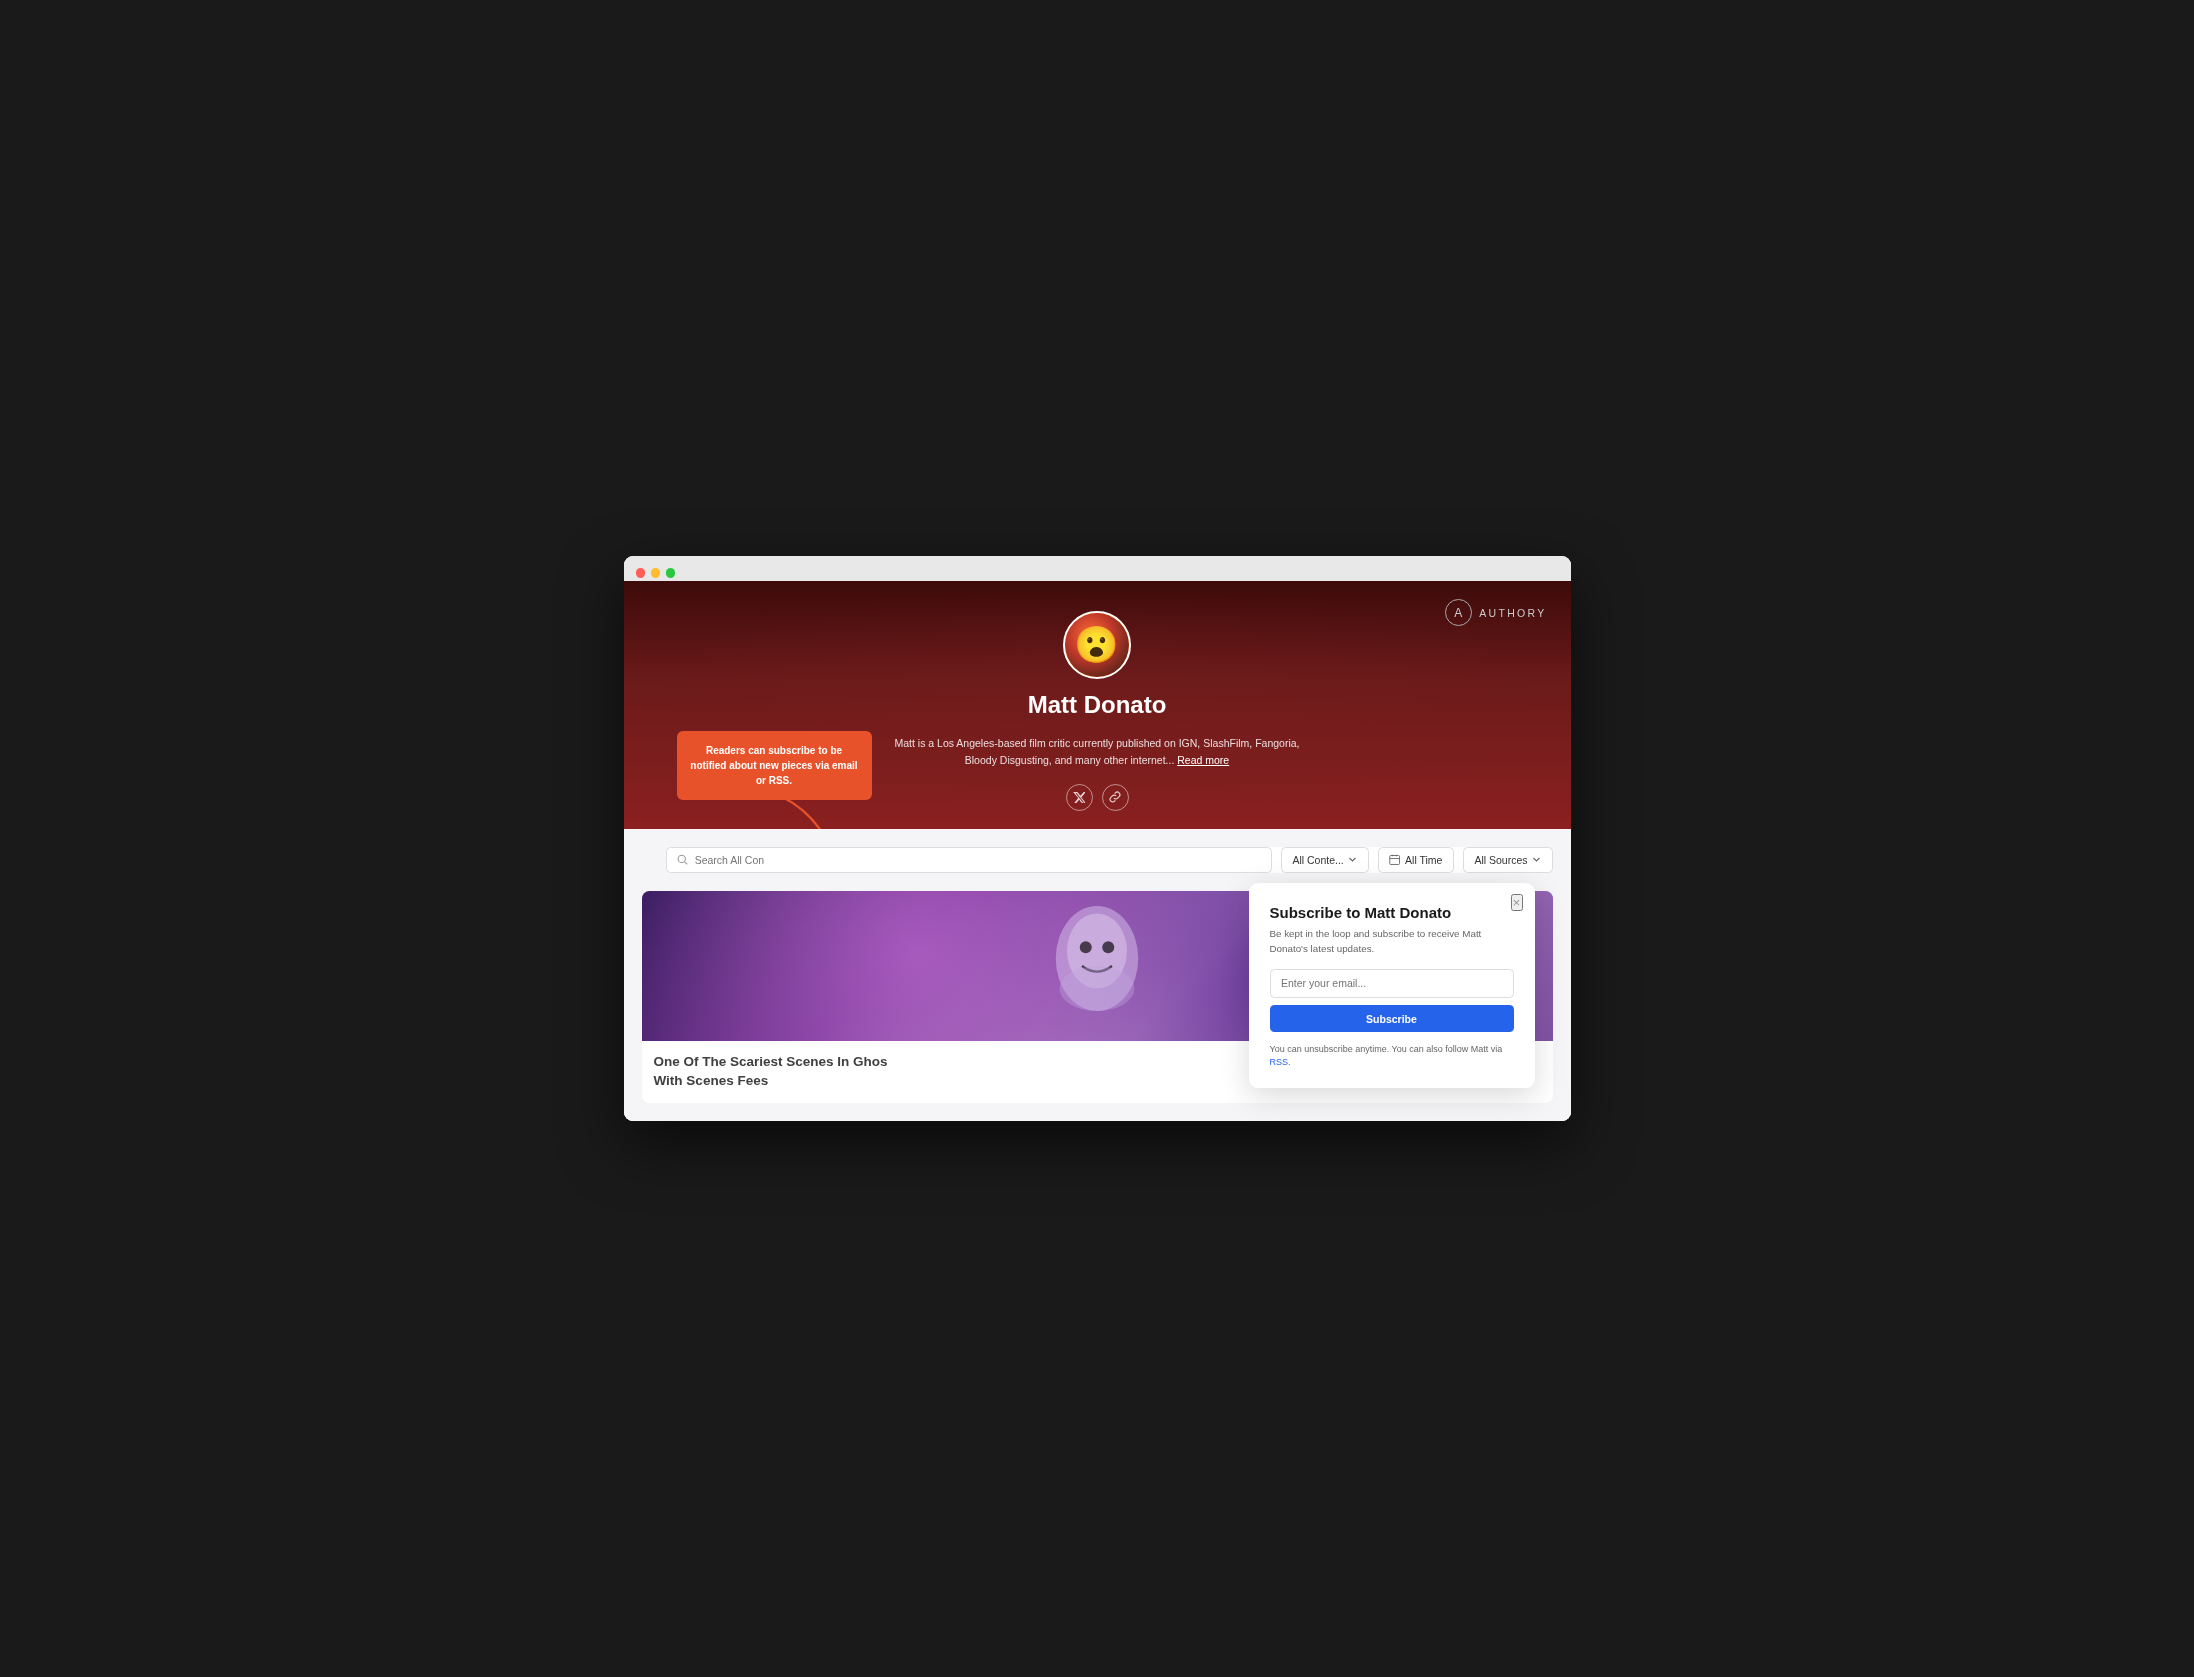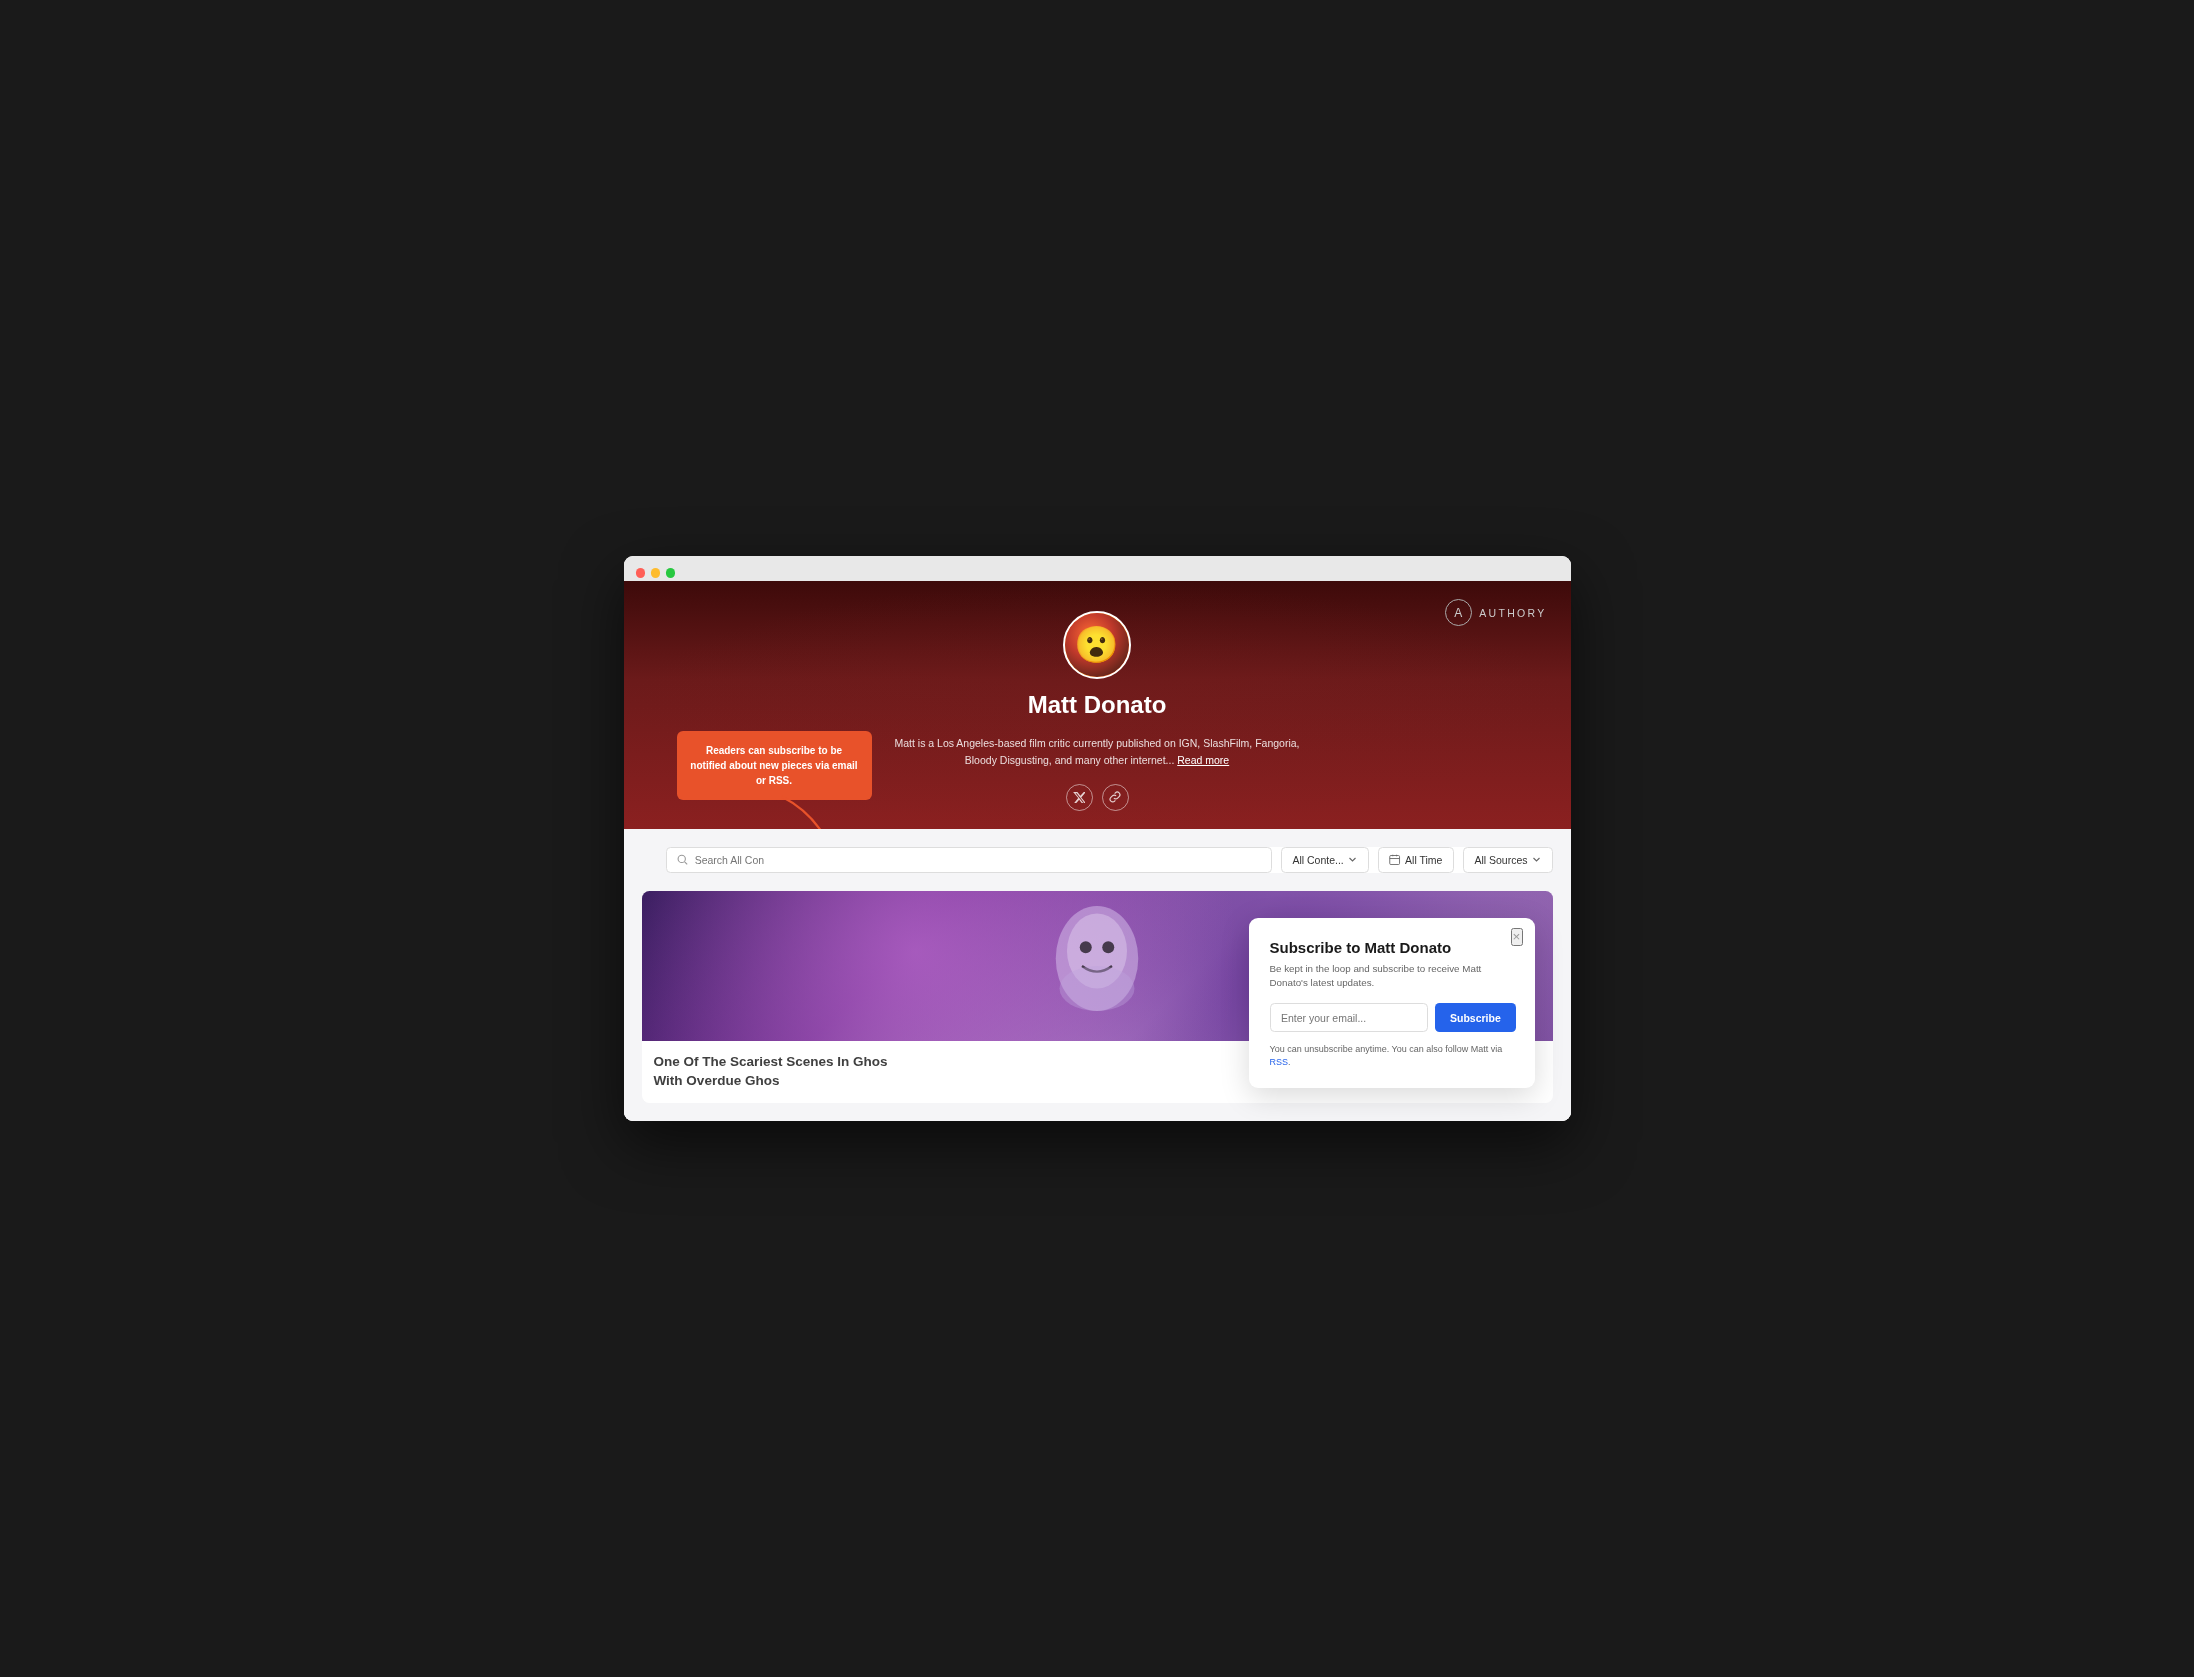--- a/index.html
+++ b/index.html
@@ -360,20 +360,21 @@
       font-size: 9.8px;
       color: #666;
       line-height: 1.5;
       margin-bottom: 12px;
     }
 
     .modal-input-row {
       display: flex;
       gap: 7.5px;
       margin-bottom: 10.5px;
+      flex-direction: column;
     }
 
     .email-input {
       flex: 1;
       border: 0.8px solid #ddd;
       border-radius: 4.5px;
       padding: 7.5px 10.5px;
       font-size: 10.5px;
       color: #999;
       outline: none;
@@ -519,21 +520,21 @@
                 <circle cx="115" cy="75" r="8" fill="#333"></circle>
                 <path d="M80 100 Q100 115 120 100" stroke="#333" stroke-width="3" fill="none"></path>
                 <ellipse cx="100" cy="130" rx="50" ry="30" fill="rgba(200,180,230,0.4)"></ellipse>
               </svg>
             </div>
           </div>
           <div class="article-body">
             <div class="article-title">
               <span>One Of The Scariest Scenes In Ghos</span>
               <br>
-              <span>With Overdue Ghos</span>
+              <span>With Scenes Fees</span>
             </div>
           </div>
         </div>
 
         <div class="subscribe-modal">
           <button class="modal-close">×</button>
 
           <h2 class="modal-title">Subscribe to Matt Donato</h2>
           <p class="modal-desc">Be kept in the loop and subscribe to receive Matt Donato's latest updates.</p>
 

